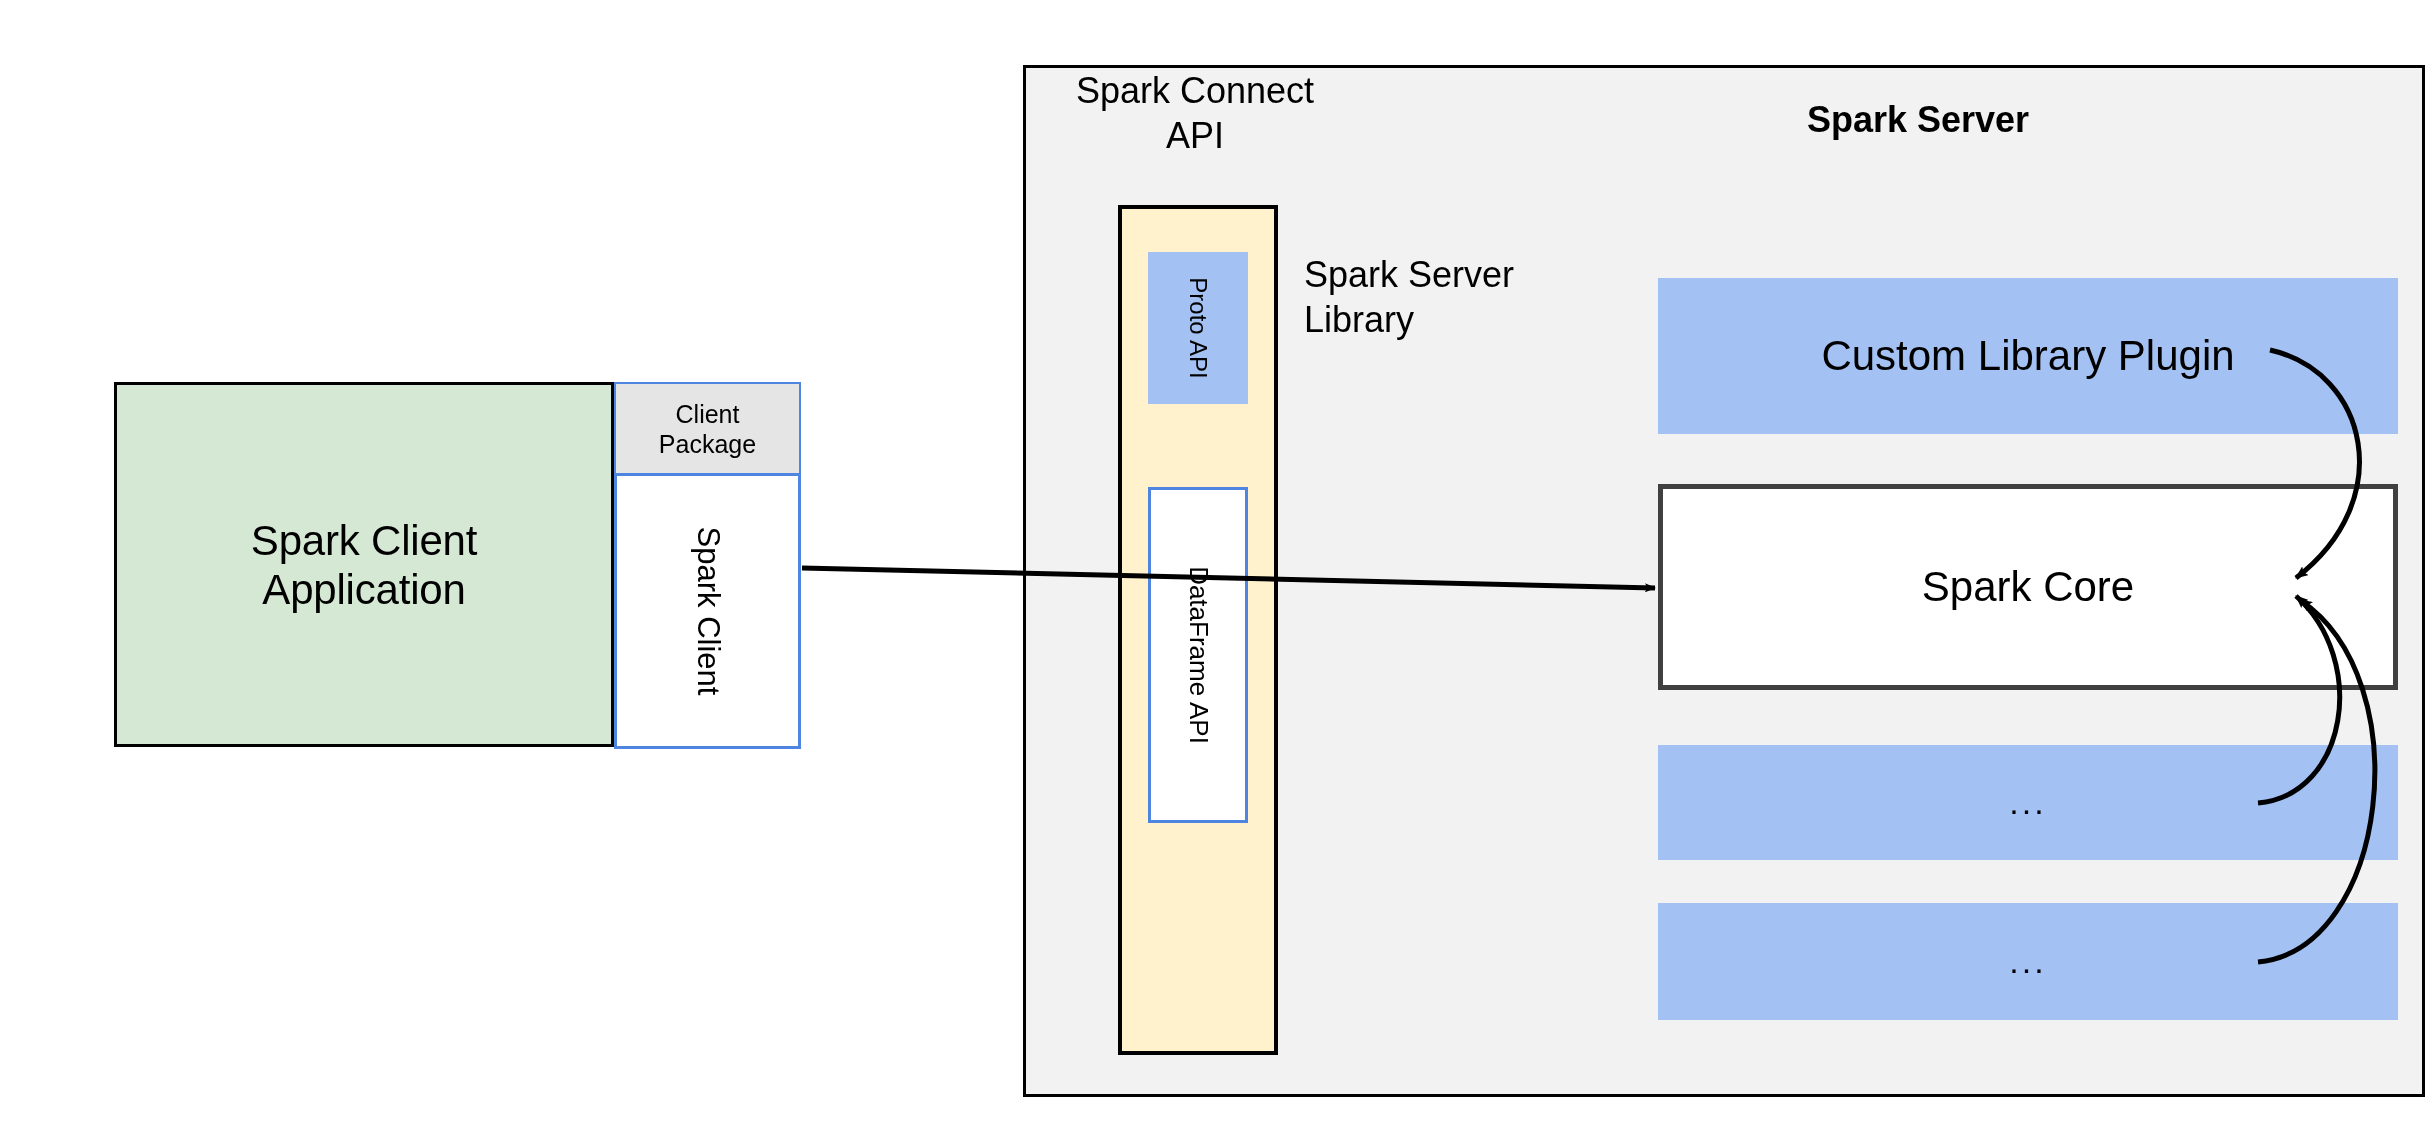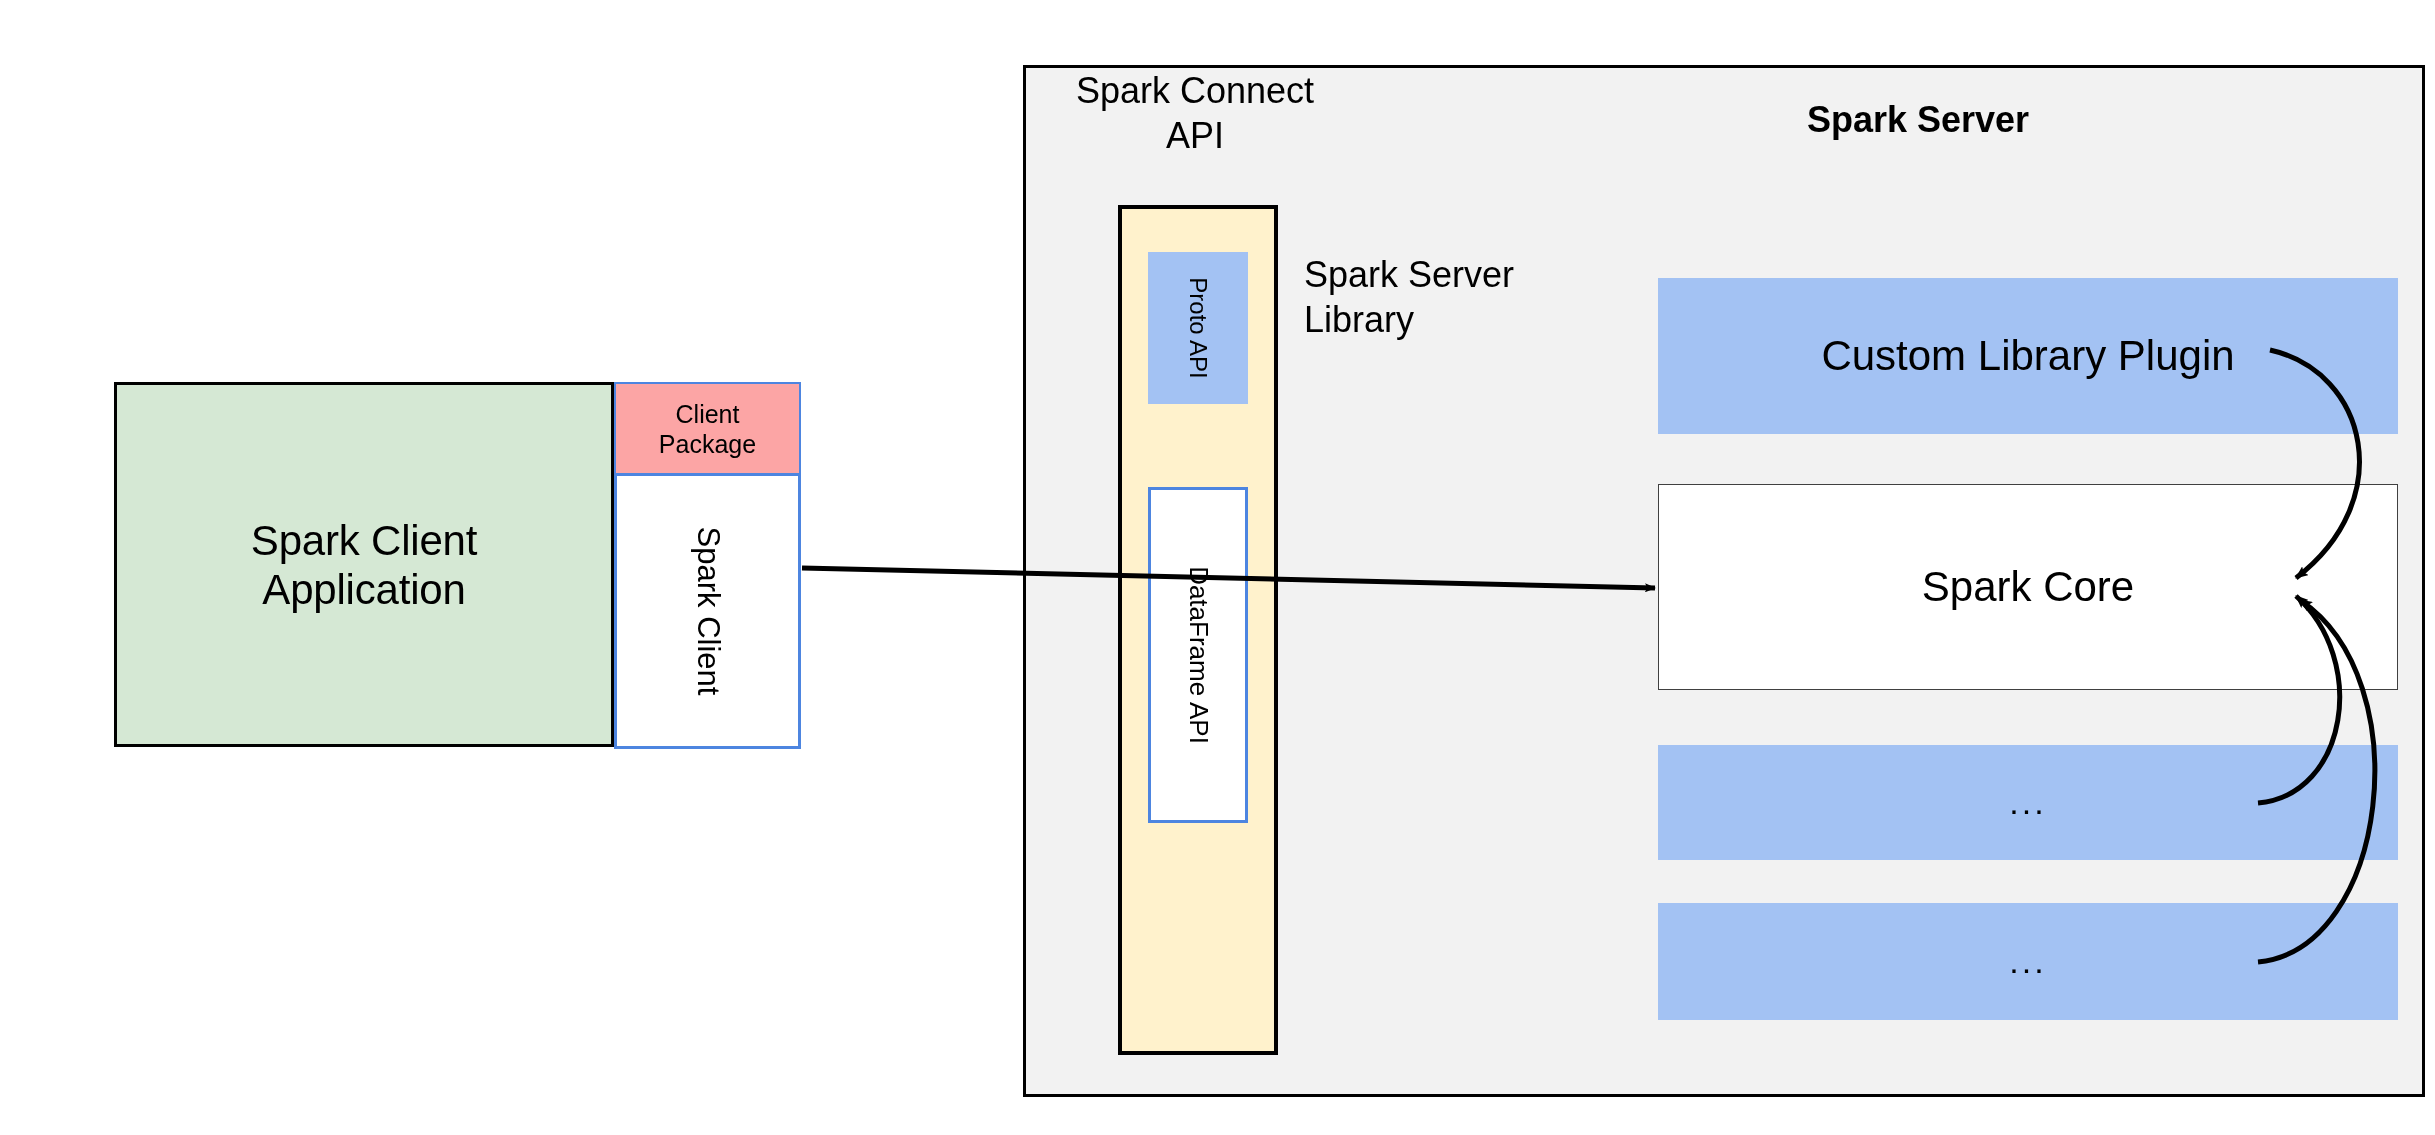--- a/index.html
+++ b/index.html
@@ -34,21 +34,21 @@
     left: 0; right: 0; top: 50%;
     transform: translateY(-50%);
     text-align: center;
     font-size: 42px;
     line-height: 1.17;
     letter-spacing: -0.2px;
   }
 
   #client-package-box {
     left: 566px; top: 382px; width: 187px; height: 91px;
-    background: #fca5a5;
+    background: #e5e5e5;
     border: 2px solid #4d85e0;
     border-bottom: none;
   }
   #client-package-label {
     position: absolute;
     left: 0; right: 0; top: 50%;
     transform: translateY(-50%);
     text-align: center;
     font-size: 25px;
     line-height: 1.22;
@@ -135,21 +135,21 @@
   }
   #custom-library-plugin-box {
     top: 278px; height: 156px;
     background: #a3c2f3;
   }
   #custom-library-plugin-box .box-label { font-size: 42px; }
 
   #spark-core-box {
     top: 484px; height: 206px;
     background: #ffffff;
-    border: 1px solid #404040;
+    border: 5px solid #404040;
   }
   #spark-core-box .box-label { font-size: 42px; }
 
   #ellipsis-box-1 {
     top: 745px; height: 115px;
     background: #a3c2f3;
   }
   #ellipsis-box-2 {
     top: 903px; height: 117px;
     background: #a3c2f3;

